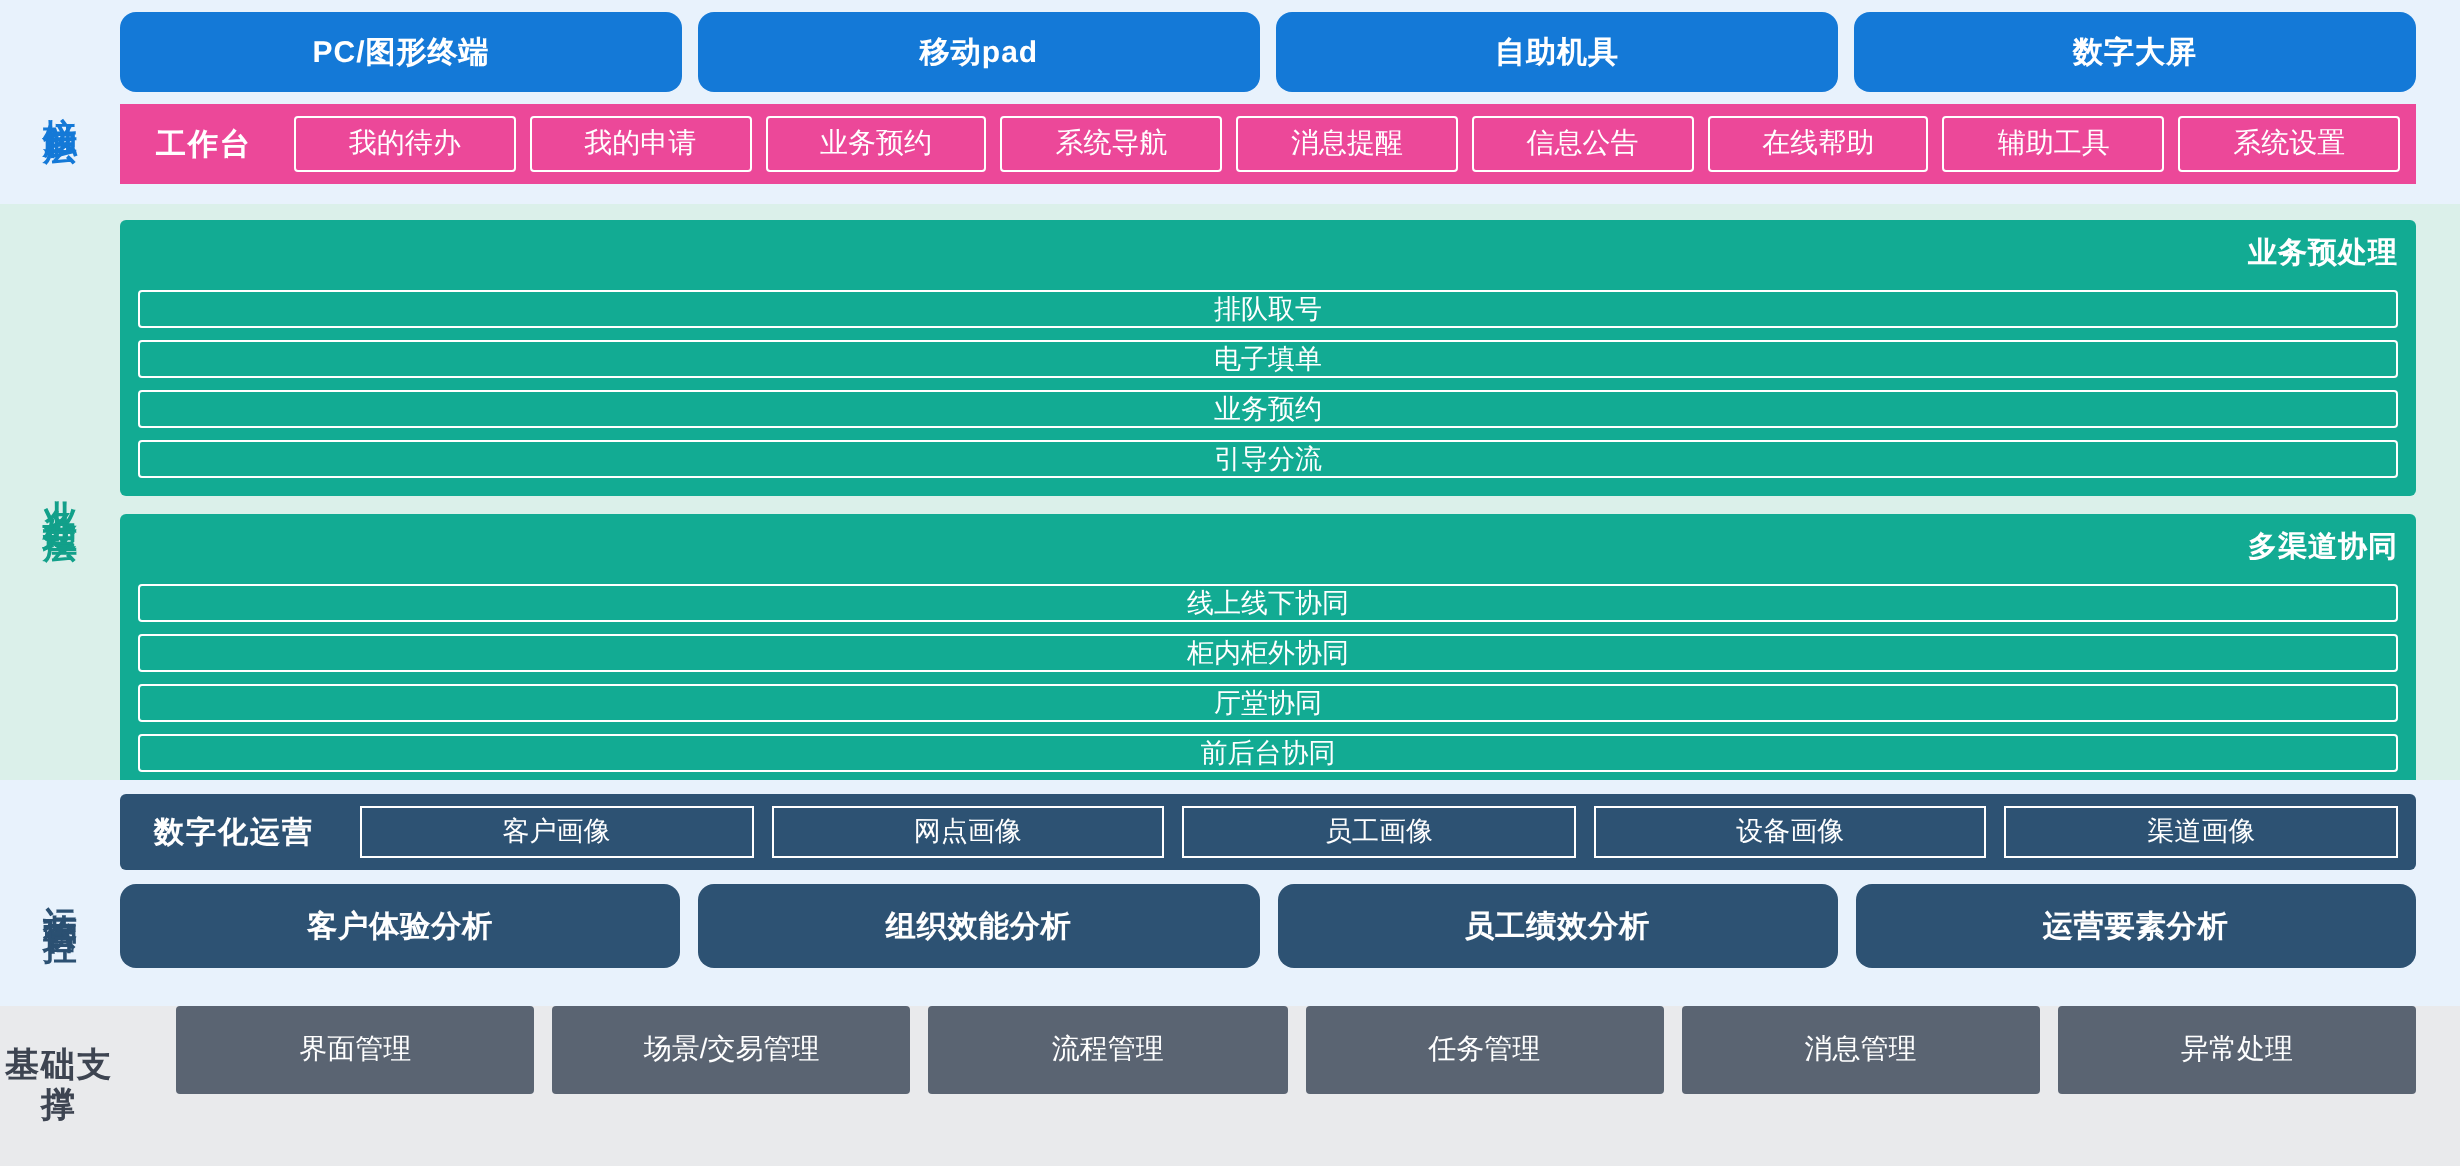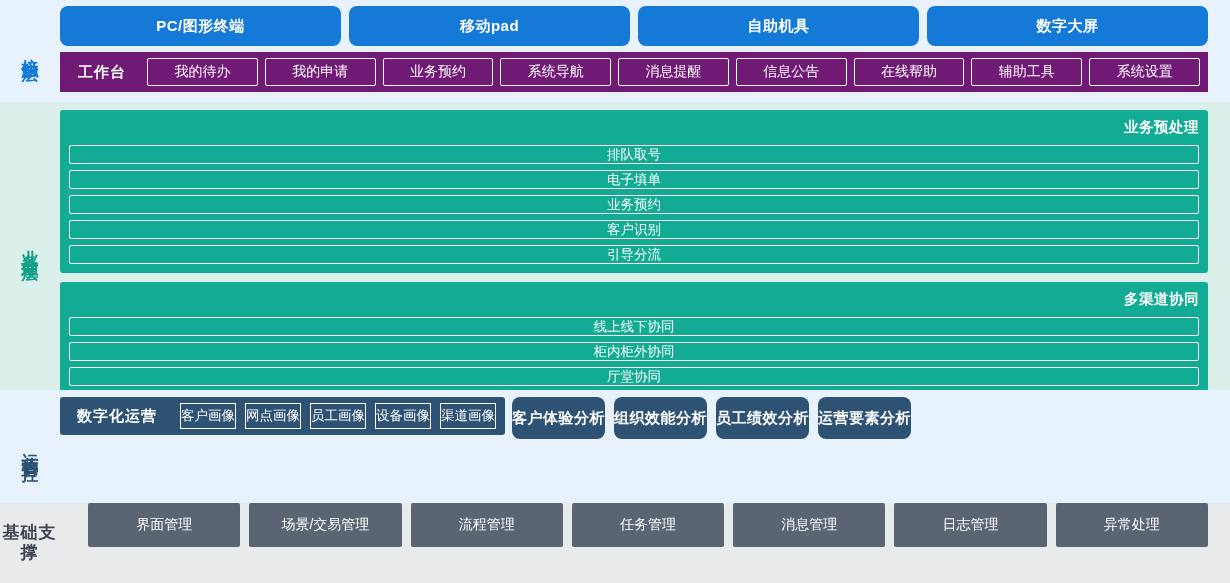--- a/index.html
+++ b/index.html
@@ -29,21 +29,21 @@
   .l1 { height: 102px; background: #e8f2fc; }
   .l1 .layer-label { color: #1479d7; }
   .l1-body { padding: 6px 22px 8px 0; display: flex; flex-direction: column; gap: 6px; }
   .channel-row { display: flex; gap: 8px; height: 40px; }
   .channel {
     flex: 1 1 0; background: #1479d7; border-radius: 8px;
     display: flex; align-items: center; justify-content: center;
     color: #ffffff; font-size: 15px; font-weight: bold; letter-spacing: .5px;
   }
   .workbench-row {
-    height: 40px; background: #701a75; display: flex; align-items: center;
+    height: 40px; background: #ec4899; display: flex; align-items: center;
     gap: 7px; padding: 0 8px;
   }
   .workbench-title {
     color: #ffffff; font-size: 15px; font-weight: bold;
     padding: 0 14px 0 10px; white-space: nowrap; letter-spacing: 1px;
   }
   .wb-chip {
     flex: 1 1 0; height: 28px; border: 1px solid #ffffff; border-radius: 2px;
     display: flex; align-items: center; justify-content: center;
     color: #ffffff; font-size: 14px; white-space: nowrap;
@@ -66,21 +66,21 @@
   .cell {
     flex: 1 1 0; border: 1px solid #ffffff; border-radius: 2px;
     display: flex; align-items: center; justify-content: center; text-align: center;
     color: #ffffff; font-size: 13.5px; line-height: 15px; padding: 1px 2px;
     white-space: pre-line;
   }
 
   
   .l3 { height: 113px; background: #e8f2fc; }
   .l3 .layer-label { color: #2b5072; }
-  .l3-body { padding: 7px 22px 9px 0; display: flex; flex-direction: row; gap: 7px; }
+  .l3-body { padding: 7px 22px 9px 0; display: flex; flex-direction: column; gap: 7px; }
   .portrait-row {
     height: 38px; background: #2d5273; border-radius: 3px;
     display: flex; align-items: center; gap: 9px; padding: 0 9px;
   }
   .portrait-title {
     color: #ffffff; font-size: 15px; font-weight: bold;
     padding: 0 14px 0 8px; white-space: nowrap; letter-spacing: 1px;
   }
   .portrait-chip {
     flex: 1 1 0; height: 26px; border: 1px solid #ffffff;
@@ -144,21 +144,20 @@
     <div class="layer-label">
       <span class="vtext">业务处理层</span>
     </div>
     <div class="layer-body l2-body">
 
       <div class="col">
         <div class="col-title">业务预处理</div>
         <div class="cell">排队取号</div>
         <div class="cell">电子填单</div>
         <div class="cell">业务预约</div>
-        <div class="cell">客户识别</div>
         <div class="cell">引导分流</div>
       </div>
 
       <div class="col">
         <div class="col-title">多渠道协同</div>
         <div class="cell">线上线下协同</div>
         <div class="cell">柜内柜外协同</div>
         <div class="cell">厅堂协同</div>
         <div class="cell">前后台协同</div>
         <div class="cell">多渠道协同</div>
@@ -202,19 +201,18 @@
     <div class="layer-label">
       <span class="grid2">基础支撑</span>
     </div>
     <div class="layer-body l4-body">
       <div class="base-row">
         <div class="base-chip">界面管理</div>
         <div class="base-chip">场景/交易管理</div>
         <div class="base-chip">流程管理</div>
         <div class="base-chip">任务管理</div>
         <div class="base-chip">消息管理</div>
-        <div class="base-chip">日志管理</div>
         <div class="base-chip">异常处理</div>
       </div>
     </div>
   </section>
 
 </div>
 
 </body></html>

